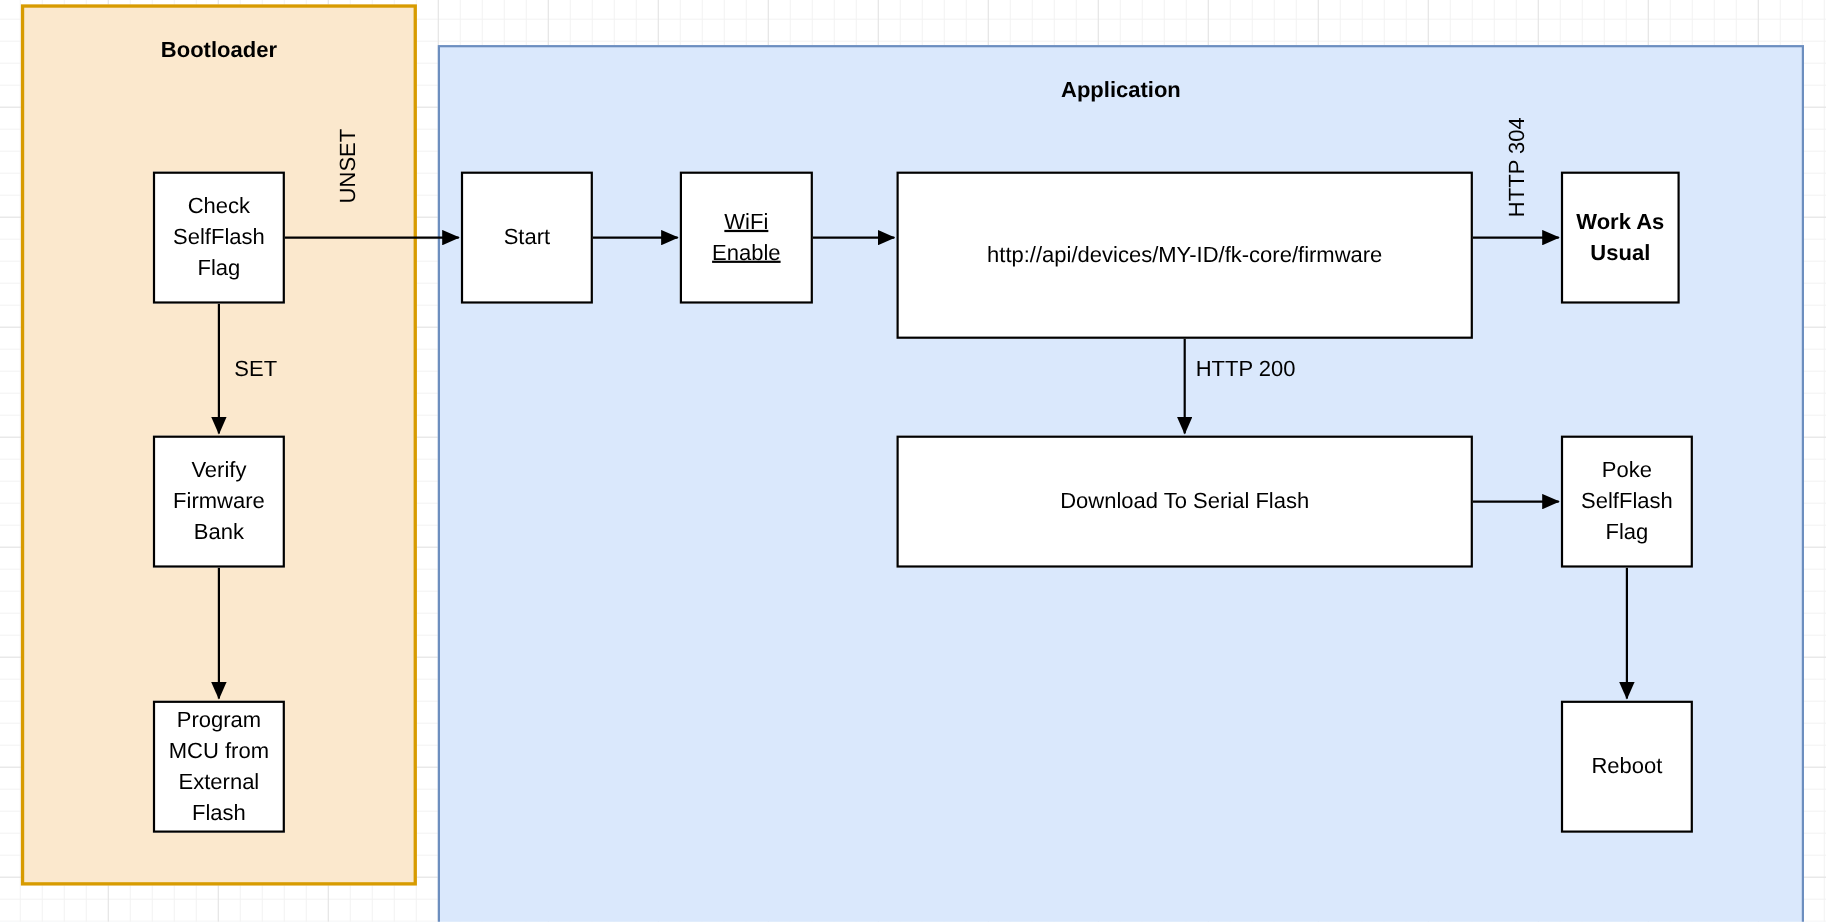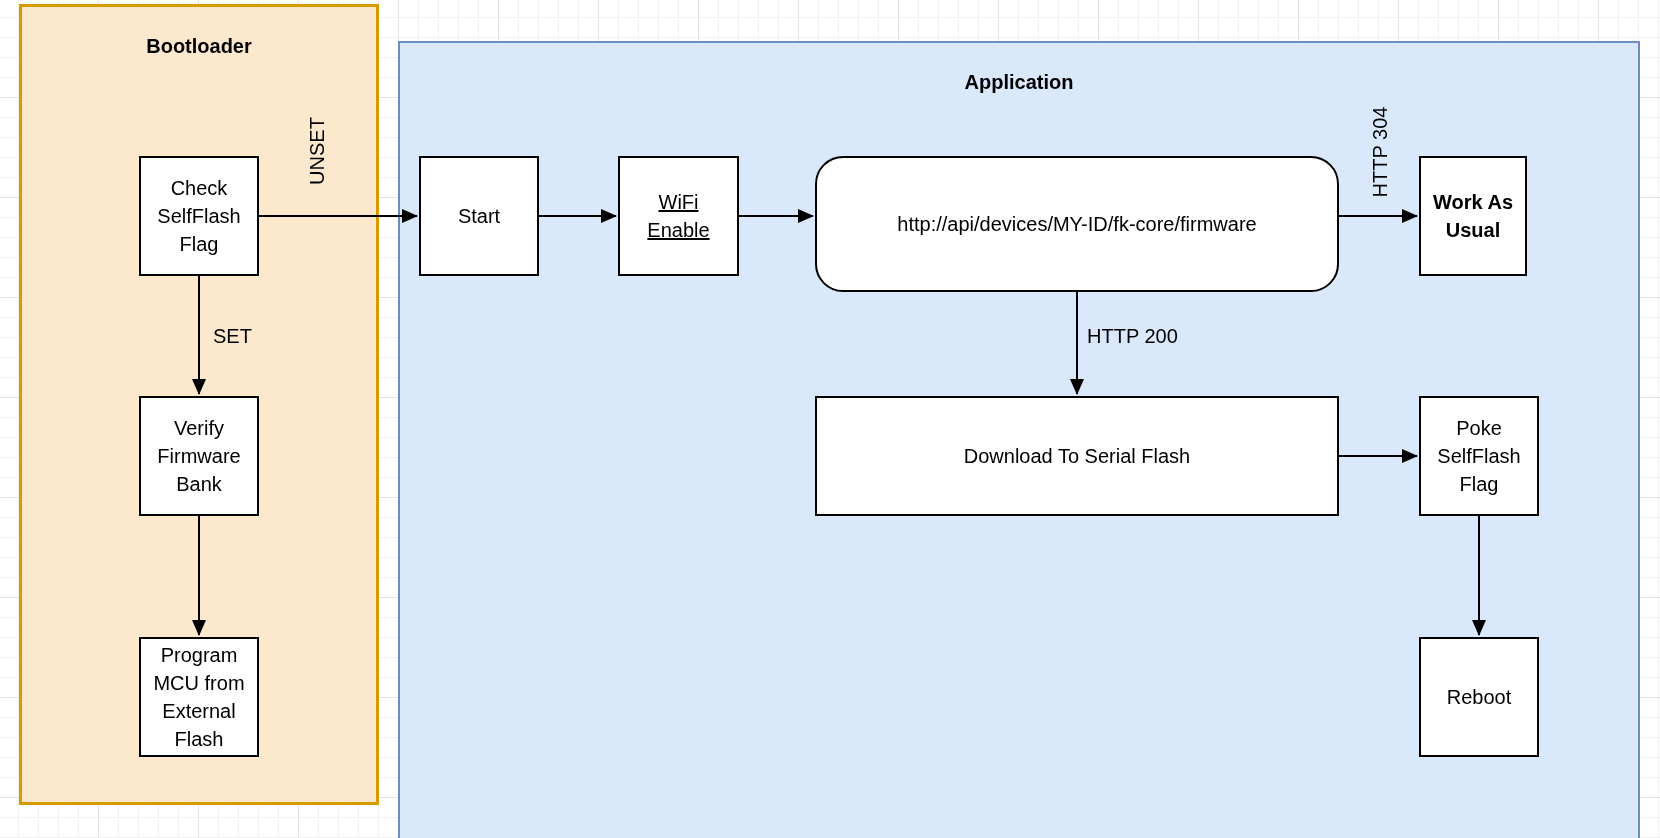--- a/index.html
+++ b/index.html
@@ -40,21 +40,21 @@
     background:var(--node-fill,#ffffff);
     border:2px solid var(--node-border,#000000);
     display:flex;align-items:center;justify-content:center;
     text-align:center;font-size:20px;line-height:28px;color:#000;
     padding:2px 8px;
   }
   
   .n-check   {left:139px; top:156px; width:120px; height:120px;}
   .n-start   {left:419px; top:156px; width:120px; height:120px;}
   .n-wifi    {left:618px; top:156px; width:121px; height:120px;text-decoration:underline;}
-  .n-url     {left:815px; top:156px; width:524px; height:136px;border-radius:28px;}
+  .n-url     {left:815px; top:156px; width:524px; height:152px;}
   .n-work    {left:1419px;top:156px; width:108px; height:120px;font-weight:bold;}
   
   .n-verify  {left:139px; top:396px; width:120px; height:120px;}
   .n-download{left:815px; top:396px; width:524px; height:120px;}
   .n-poke    {left:1419px;top:396px; width:120px; height:120px;}
   
   .n-program {left:139px; top:637px; width:120px; height:120px;}
   .n-reboot  {left:1419px;top:637px; width:120px; height:120px;}
 
   svg.edges{position:absolute;left:0;top:0;width:1660px;height:838px;pointer-events:none;}

